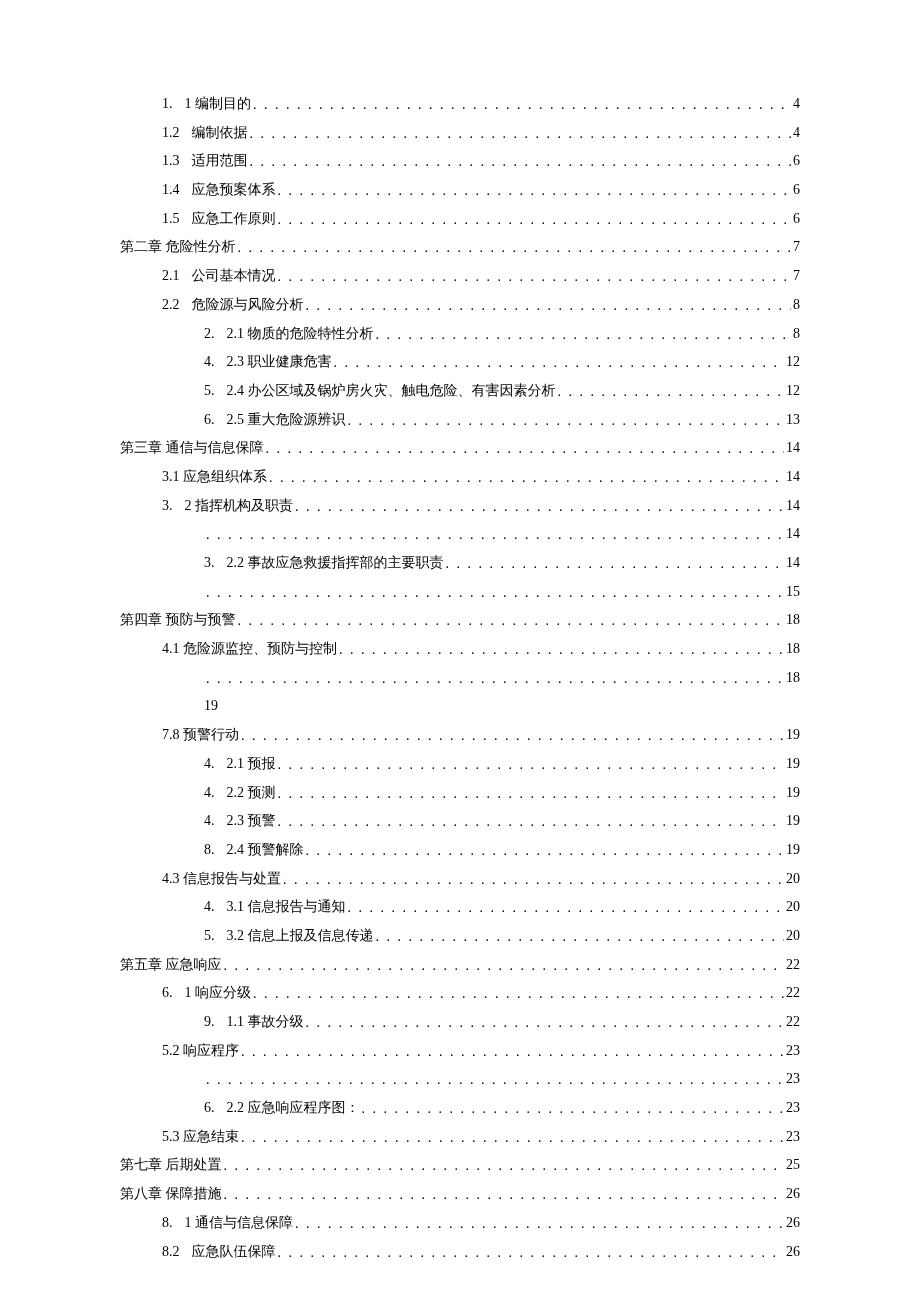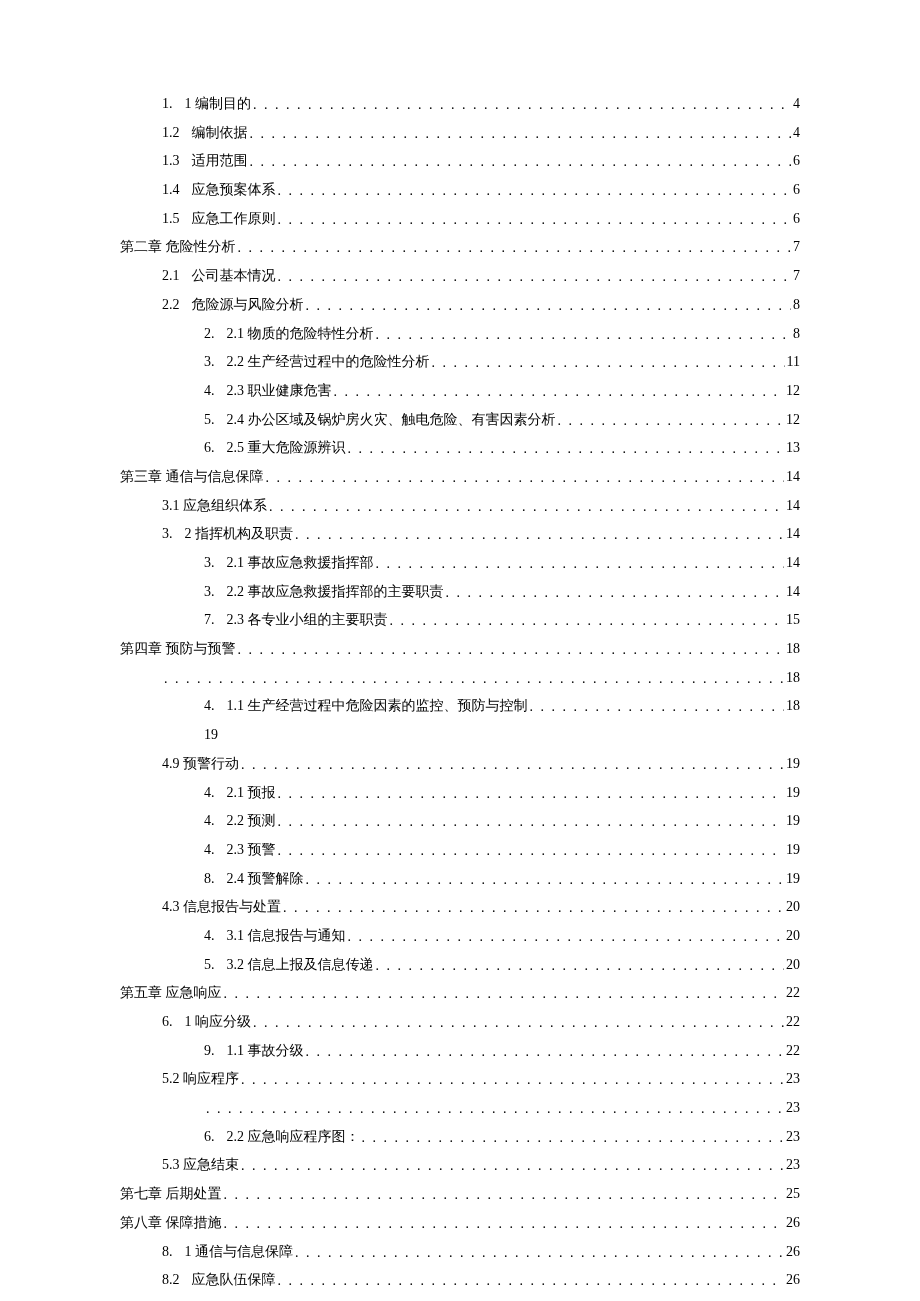--- a/index.html
+++ b/index.html
@@ -111,27 +111,20 @@
       <span class="toc-page">8</span>
     </div>
     <div class="toc-line lvl-2">
       <span class="toc-label"><span>2.</span><span class="num-sep"></span><span>2.1 物质的危险特性分析</span></span>
       <span> </span>
       <span class="toc-dots"></span>
       <span> </span>
       <span class="toc-page">8</span>
     </div>
     <div class="toc-line lvl-2">
-      <span class="toc-label"><span>3.</span><span class="num-sep"></span><span>2.2 生产经营过程中的危险性分析</span></span>
-      <span> </span>
-      <span class="toc-dots"></span>
-      <span> </span>
-      <span class="toc-page">11</span>
-    </div>
-    <div class="toc-line lvl-2">
       <span class="toc-label"><span>4.</span><span class="num-sep"></span><span>2.3 职业健康危害</span></span>
       <span> </span>
       <span class="toc-dots"></span>
       <span> </span>
       <span class="toc-page">12</span>
     </div>
     <div class="toc-line lvl-2">
       <span class="toc-label"><span>5.</span><span class="num-sep"></span><span>2.4 办公区域及锅炉房火灾、触电危险、有害因素分析</span></span>
       <span> </span>
       <span class="toc-dots"></span>
@@ -160,66 +153,64 @@
       <span class="toc-page">14</span>
     </div>
     <div class="toc-line lvl-1">
       <span class="toc-label"><span>3.</span><span class="num-sep"></span><span>2 指挥机构及职责</span></span>
       <span> </span>
       <span class="toc-dots"></span>
       <span> </span>
       <span class="toc-page">14</span>
     </div>
     <div class="toc-line lvl-2">
-      <span class="toc-label"><span>3.</span><span class="num-sep"></span><span>2.1 事故应急救援指挥部</span></span>
       <span> </span>
       <span class="toc-dots"></span>
       <span> </span>
       <span class="toc-page">14</span>
     </div>
     <div class="toc-line lvl-2">
       <span class="toc-label"><span>3.</span><span class="num-sep"></span><span>2.2 事故应急救援指挥部的主要职责</span></span>
       <span> </span>
       <span class="toc-dots"></span>
       <span> </span>
       <span class="toc-page">14</span>
     </div>
     <div class="toc-line lvl-2">
-      <span class="toc-label"><span>7.</span><span class="num-sep"></span><span>2.3 各专业小组的主要职责</span></span>
       <span> </span>
       <span class="toc-dots"></span>
       <span> </span>
       <span class="toc-page">15</span>
     </div>
     <div class="toc-line lvl-0">
       <span class="toc-label"><span>第四章 预防与预警</span></span>
       <span> </span>
       <span class="toc-dots"></span>
       <span> </span>
       <span class="toc-page">18</span>
     </div>
     <div class="toc-line lvl-1">
+      <span class="toc-label"><span>4.1 危险源监控、预防与控制</span></span>
       <span> </span>
       <span class="toc-dots"></span>
       <span> </span>
       <span class="toc-page">18</span>
     </div>
     <div class="toc-line lvl-2">
-      <span class="toc-label"><span>4.</span><span class="num-sep"></span><span>1.1 生产经营过程中危险因素的监控、预防与控制</span></span>
       <span> </span>
       <span class="toc-dots"></span>
       <span> </span>
       <span class="toc-page">18</span>
     </div>
     <div class="toc-line lvl-2 no-dots">
       <span> </span>
       <span class="toc-page">19</span>
     </div>
     <div class="toc-line lvl-1">
-      <span class="toc-label"><span>4.9 预警行动</span></span>
+      <span class="toc-label"><span>7.8 预警行动</span></span>
       <span> </span>
       <span class="toc-dots"></span>
       <span> </span>
       <span class="toc-page">19</span>
     </div>
     <div class="toc-line lvl-2">
       <span class="toc-label"><span>4.</span><span class="num-sep"></span><span>2.1 预报</span></span>
       <span> </span>
       <span class="toc-dots"></span>
       <span> </span>

